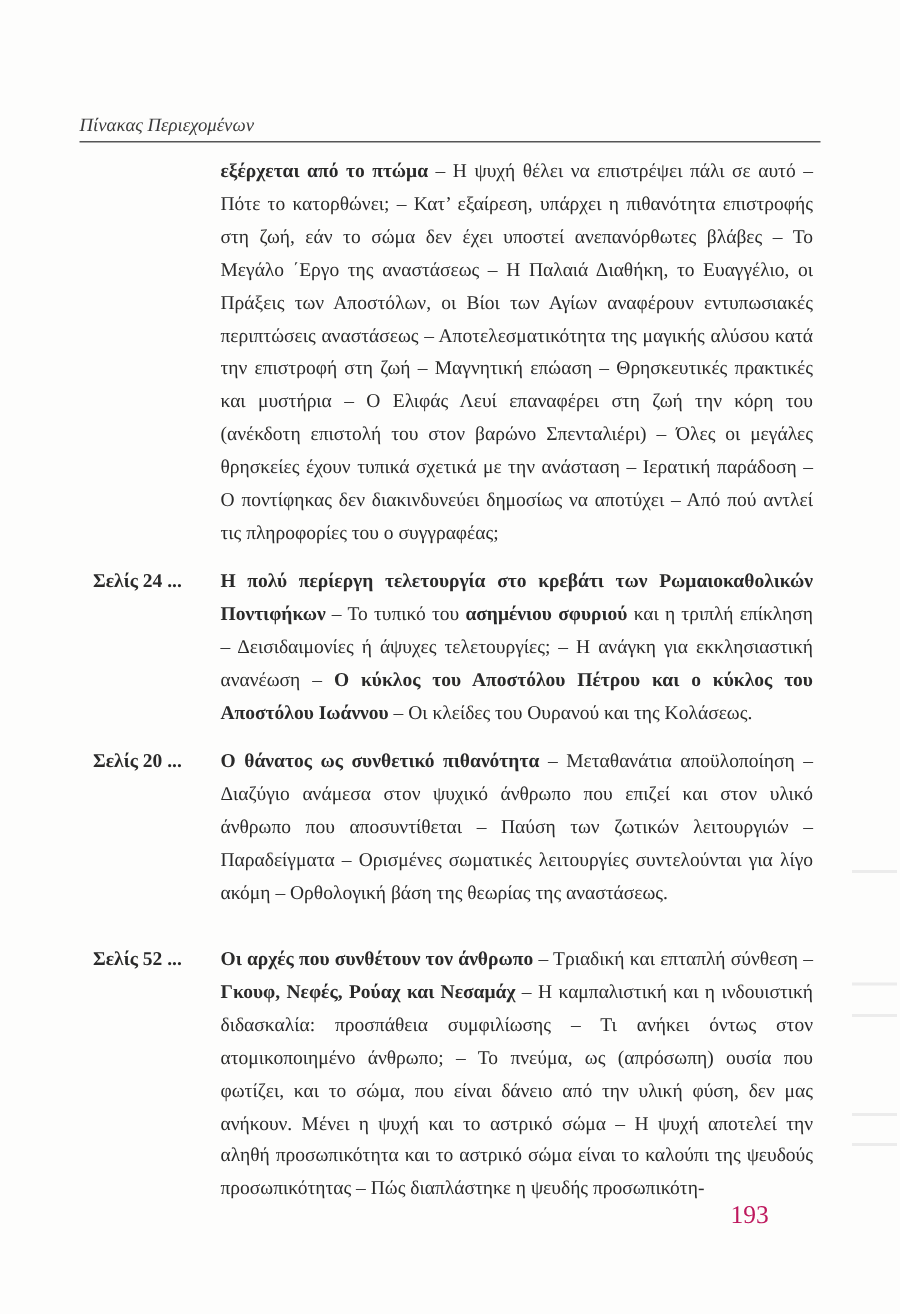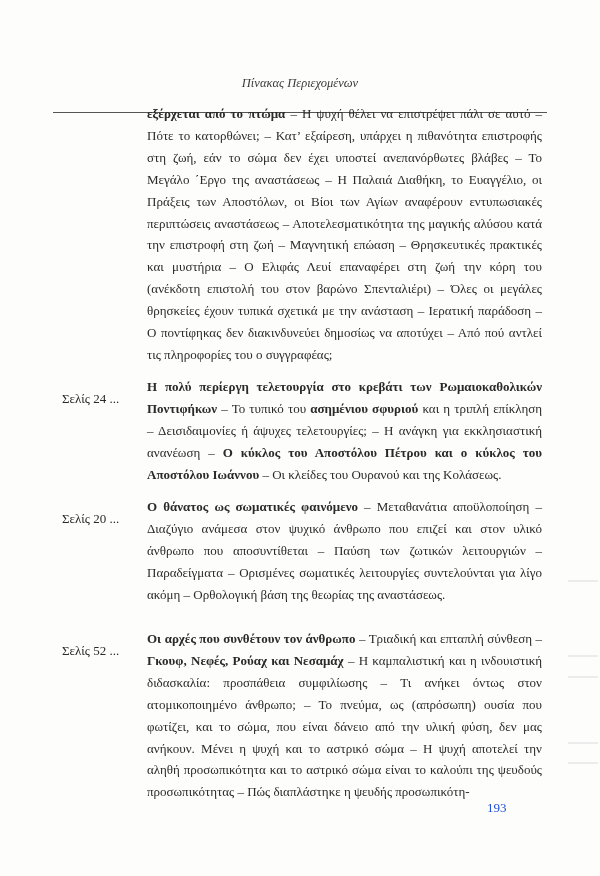--- a/index.html
+++ b/index.html
@@ -6,33 +6,33 @@
   body {
     width: 600px; height: 876px; overflow: hidden;
     background: #fdfdfc;
     font-family: "Liberation Serif", "DejaVu Serif", serif;
     color: #2a2a2a;
     position: relative;
   }
   .page { position: absolute; left: 0; top: 0; width: 600px; height: 876px; }
   .running-head {
     position: absolute; left: 53px; top: 76px; width: 494px;
-    text-align: center; font-style: italic; font-size: 12.5px; color: #3a3a3a;
-    padding-bottom: 21px; border-bottom: 1px solid #555;
+    text-align: left; font-style: italic; font-size: 12.5px; color: #3a3a3a;
+    padding-bottom: 3px; border-bottom: 1px solid #555;
   }
   .entry { position: absolute; left: 62px; width: 480px; font-size: 13px; line-height: 21.9px; }
   .entry .label {
-    position: absolute; left: 0; top: 12px; font-weight: normal; white-space: nowrap;
+    position: absolute; left: 0; top: 0; font-weight: bold; white-space: nowrap;
   }
   .entry .body {
     margin-left: 85px; text-align: justify; hyphens: manual;
   }
   .b { font-weight: bold; }
   .page-number {
-    position: absolute; left: 487px; top: 800px; font-size: 13px; color: #1d4ed8;
+    position: absolute; left: 487px; top: 800px; font-size: 17px; color: #be185d;
   }
   .bt { position: absolute; right: 2px; width: 30px; height: 2px; background: #ececec; }
 </style>
 </head>
 <body>
 
 <div class="page">
 
   <div class="running-head">Πίνακας Περιεχομένων</div>
 
@@ -45,21 +45,21 @@
   <div class="entry" style="top:376px;">
     <span class="label">Σελίς 24 ...</span>
     <div class="body">
       <span class="b">Η πολύ περίεργη τελετουργία στο κρεβάτι των Ρωμαιοκαθολικών Ποντιφήκων</span><span> – Το τυπικό του </span><span class="b">ασημένιου σφυριού</span><span> και η τριπλή επίκληση – Δεισιδαιμονίες ή άψυχες τελετουργίες; – Η ανάγκη για εκκλησιαστική ανανέωση – </span><span class="b">Ο κύκλος του Αποστόλου Πέτρου και ο κύκλος του Αποστόλου Ιωάννου</span><span> – Οι κλείδες του Ουρανού και της Κολάσεως.</span>
     </div>
   </div>
 
   <div class="entry" style="top:496px;">
     <span class="label">Σελίς 20 ...</span>
     <div class="body">
-      <span class="b">Ο θάνατος ως σωματικές φαινόμενο</span><span> – Μεταθανάτια αποϋλοποίηση – Διαζύγιο ανάμεσα στον ψυχικό άνθρωπο που επιζεί και στον υλικό άνθρωπο που αποσυντίθεται – Παύση των ζωτικών λειτουργιών –Παραδείγματα – Ορισμένες σωματικές λειτουργίες συντελούνται για λίγο ακόμη – Ορθολογική βάση της θεωρίας της αναστάσεως.</span>
+      <span class="b">Ο θάνατος ως συνθετικό πιθανότητα</span><span> – Μεταθανάτια αποϋλοποίηση – Διαζύγιο ανάμεσα στον ψυχικό άνθρωπο που επιζεί και στον υλικό άνθρωπο που αποσυντίθεται – Παύση των ζωτικών λειτουργιών –Παραδείγματα – Ορισμένες σωματικές λειτουργίες συντελούνται για λίγο ακόμη – Ορθολογική βάση της θεωρίας της αναστάσεως.</span>
     </div>
   </div>
 
   <div class="entry" style="top:628px;">
     <span class="label">Σελίς 52 ...</span>
     <div class="body">
       <span class="b">Οι αρχές που συνθέτουν τον άνθρωπο</span><span> – Τριαδική και επταπλή σύνθεση – </span><span class="b">Γκουφ, Νεφές, Ρούαχ και Νεσαμάχ</span><span> – Η καμπαλιστική και η ινδουιστική διδασκαλία: προσπάθεια συμφιλίωσης – Τι ανήκει όντως στον ατομικοποιημένο άνθρωπο; – Το πνεύμα, ως (απρόσωπη) ουσία που φωτίζει, και το σώμα, που είναι δάνειο από την υλική φύση, δεν μας ανήκουν. Μένει η ψυχή και το αστρικό σώμα – Η ψυχή αποτελεί την αληθή προσωπικότητα και το αστρικό σώμα είναι το καλούπι της ψευδούς προσωπικότητας – Πώς διαπλάστηκε η ψευδής προσωπικότη-</span>
     </div>
   </div>
 

